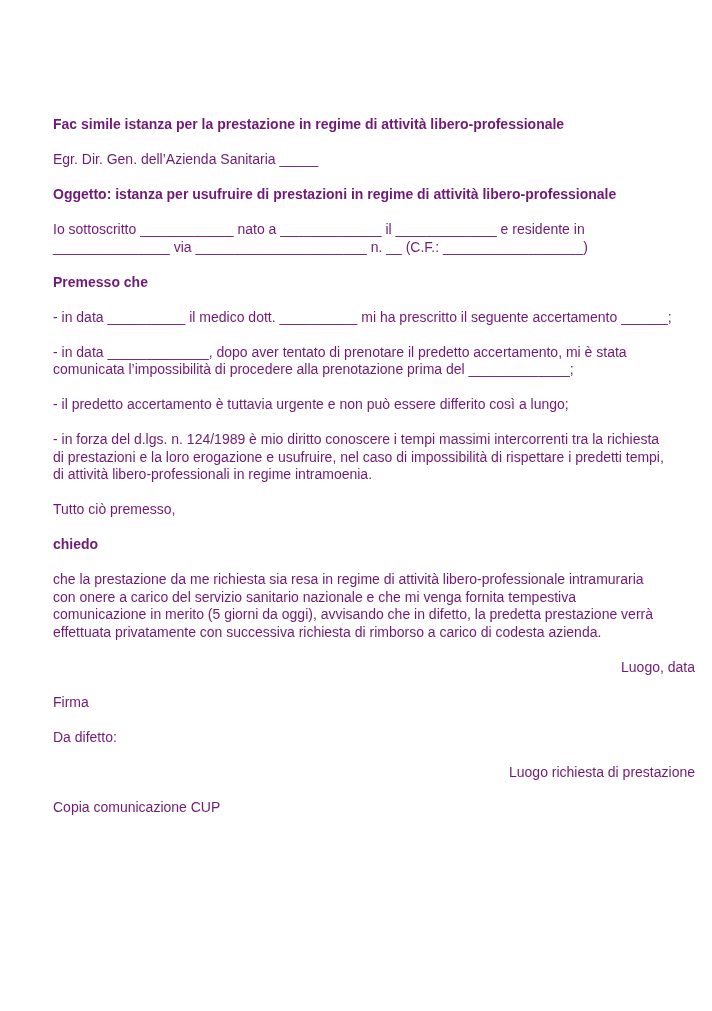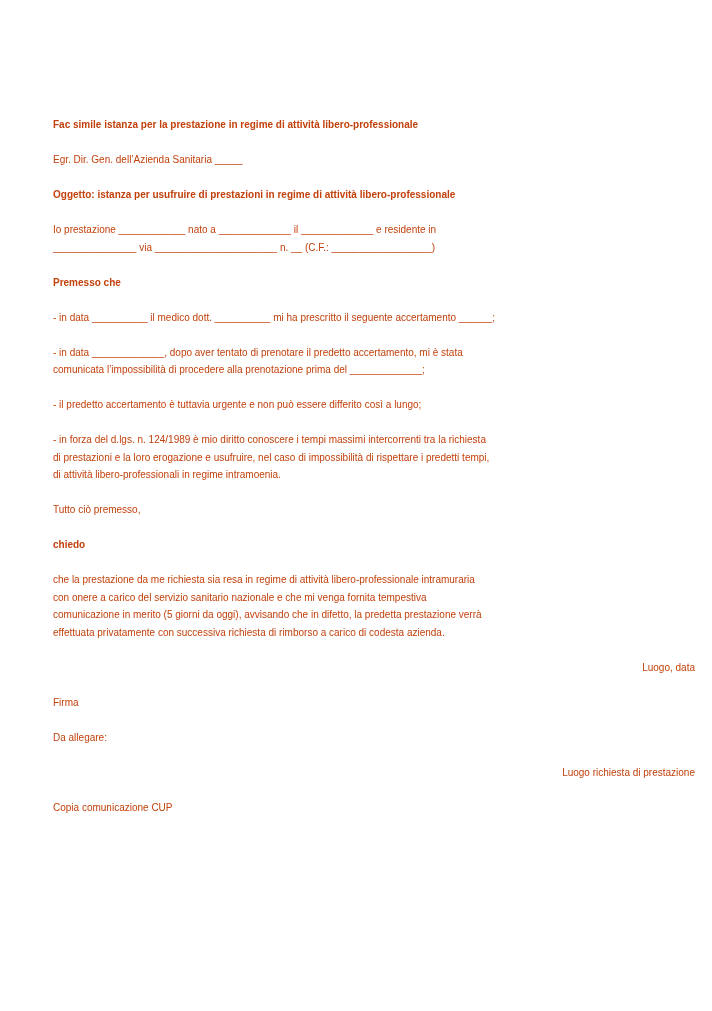--- a/index.html
+++ b/index.html
@@ -6,23 +6,23 @@
     margin: 0;
     padding: 0;
     background: #ffffff;
   }
   .page {
     position: relative;
     width: 712px;
     height: 1011px;
     box-sizing: border-box;
     background: #ffffff;
-    color: #c2410c;
+    color: #701a75;
     font-family: "Liberation Sans", "DejaVu Sans", sans-serif;
-    font-size: 10px;
+    font-size: 14px;
     line-height: 17.5px;
     padding: 116px 17px 0 53px;
     overflow: hidden;
   }
   .page p {
     margin: 0 0 17.5px 0;
     white-space: pre-line; 
   }
   .b { font-weight: bold; }
   .gap-lg { margin-top: 35px; text-align: right; }
@@ -32,21 +32,21 @@
 <body>
 
 <div class="page">
 
   <p class="b">Fac simile istanza per la prestazione in regime di attività libero-professionale</p>
 
   <p>Egr. Dir. Gen. dell’Azienda Sanitaria _____</p>
 
   <p class="b">Oggetto: istanza per usufruire di prestazioni in regime di attività libero-professionale</p>
 
-  <p>Io prestazione ____________ nato a _____________ il _____________ e residente in
+  <p>Io sottoscritto ____________ nato a _____________ il _____________ e residente in
 _______________ via ______________________ n. __ (C.F.: __________________)</p>
 
   <p class="b">Premesso che</p>
 
   <p>- in data __________ il medico dott. __________ mi ha prescritto il seguente accertamento ______;</p>
 
   <p>- in data _____________, dopo aver tentato di prenotare il predetto accertamento, mi è stata
 comunicata l’impossibilità di procedere alla prenotazione prima del _____________;</p>
 
   <p>- il predetto accertamento è tuttavia urgente e non può essere differito così a lungo;</p>
@@ -61,19 +61,19 @@
 
   <p>che la prestazione da me richiesta sia resa in regime di attività libero-professionale intramuraria
 con onere a carico del servizio sanitario nazionale e che mi venga fornita tempestiva
 comunicazione in merito (5 giorni da oggi), avvisando che in difetto, la predetta prestazione verrà
 effettuata privatamente con successiva richiesta di rimborso a carico di codesta azienda.</p>
 
   <p class="gap-lg">Luogo, data</p>
 
   <p>Firma</p>
 
-  <p class="gap-md">Da allegare:</p>
+  <p class="gap-md">Da difetto:</p>
 
   <p class="gap-lg">Luogo richiesta di prestazione</p>
 
   <p>Copia comunicazione CUP</p>
 
 </div>
 
 </body></html>

